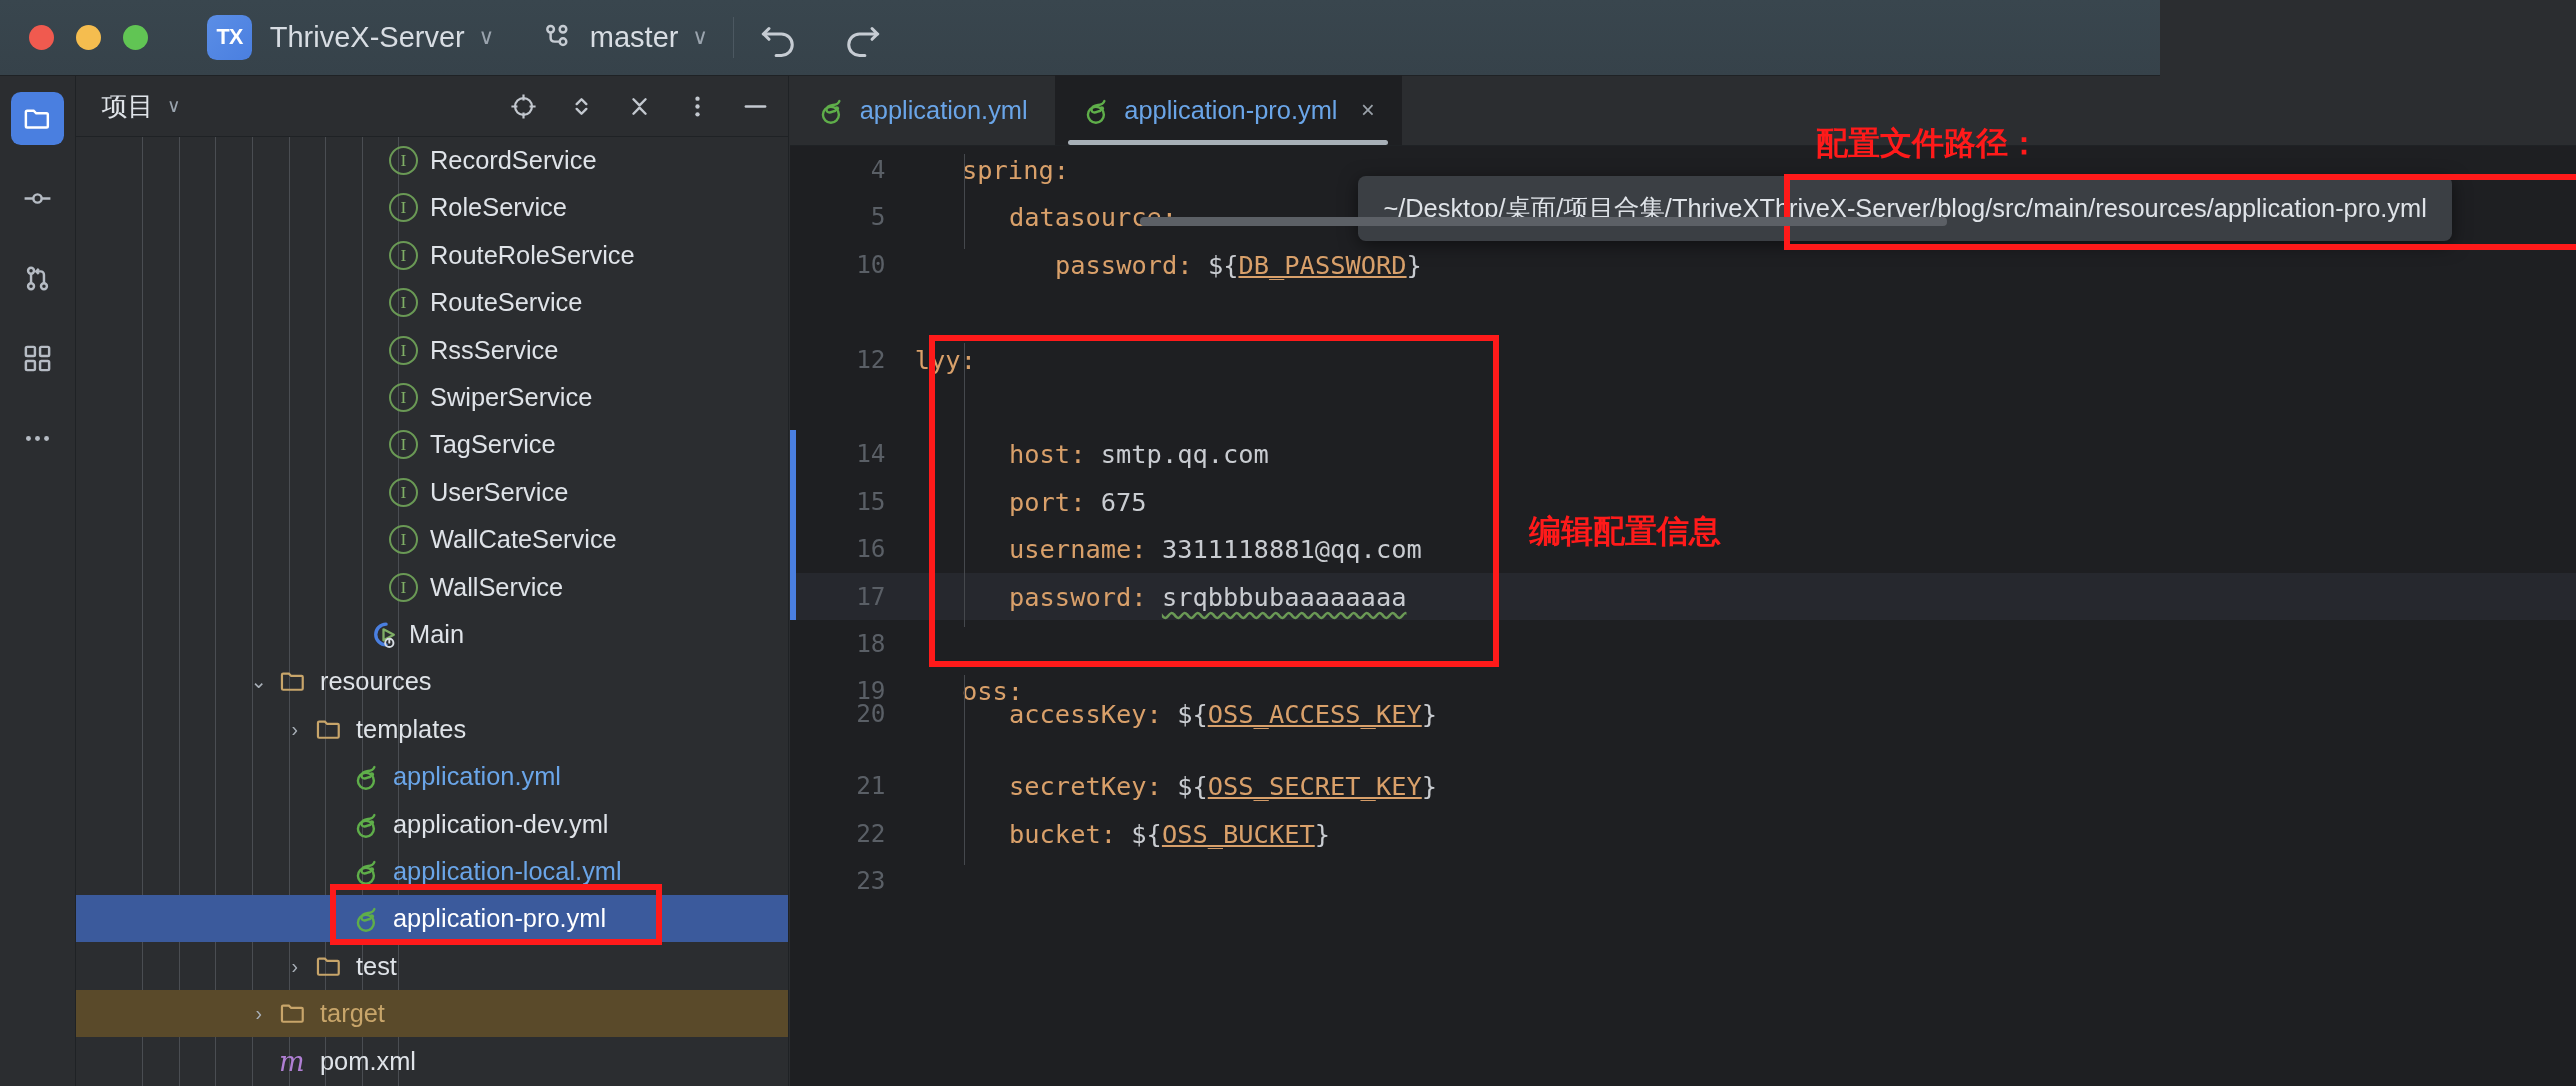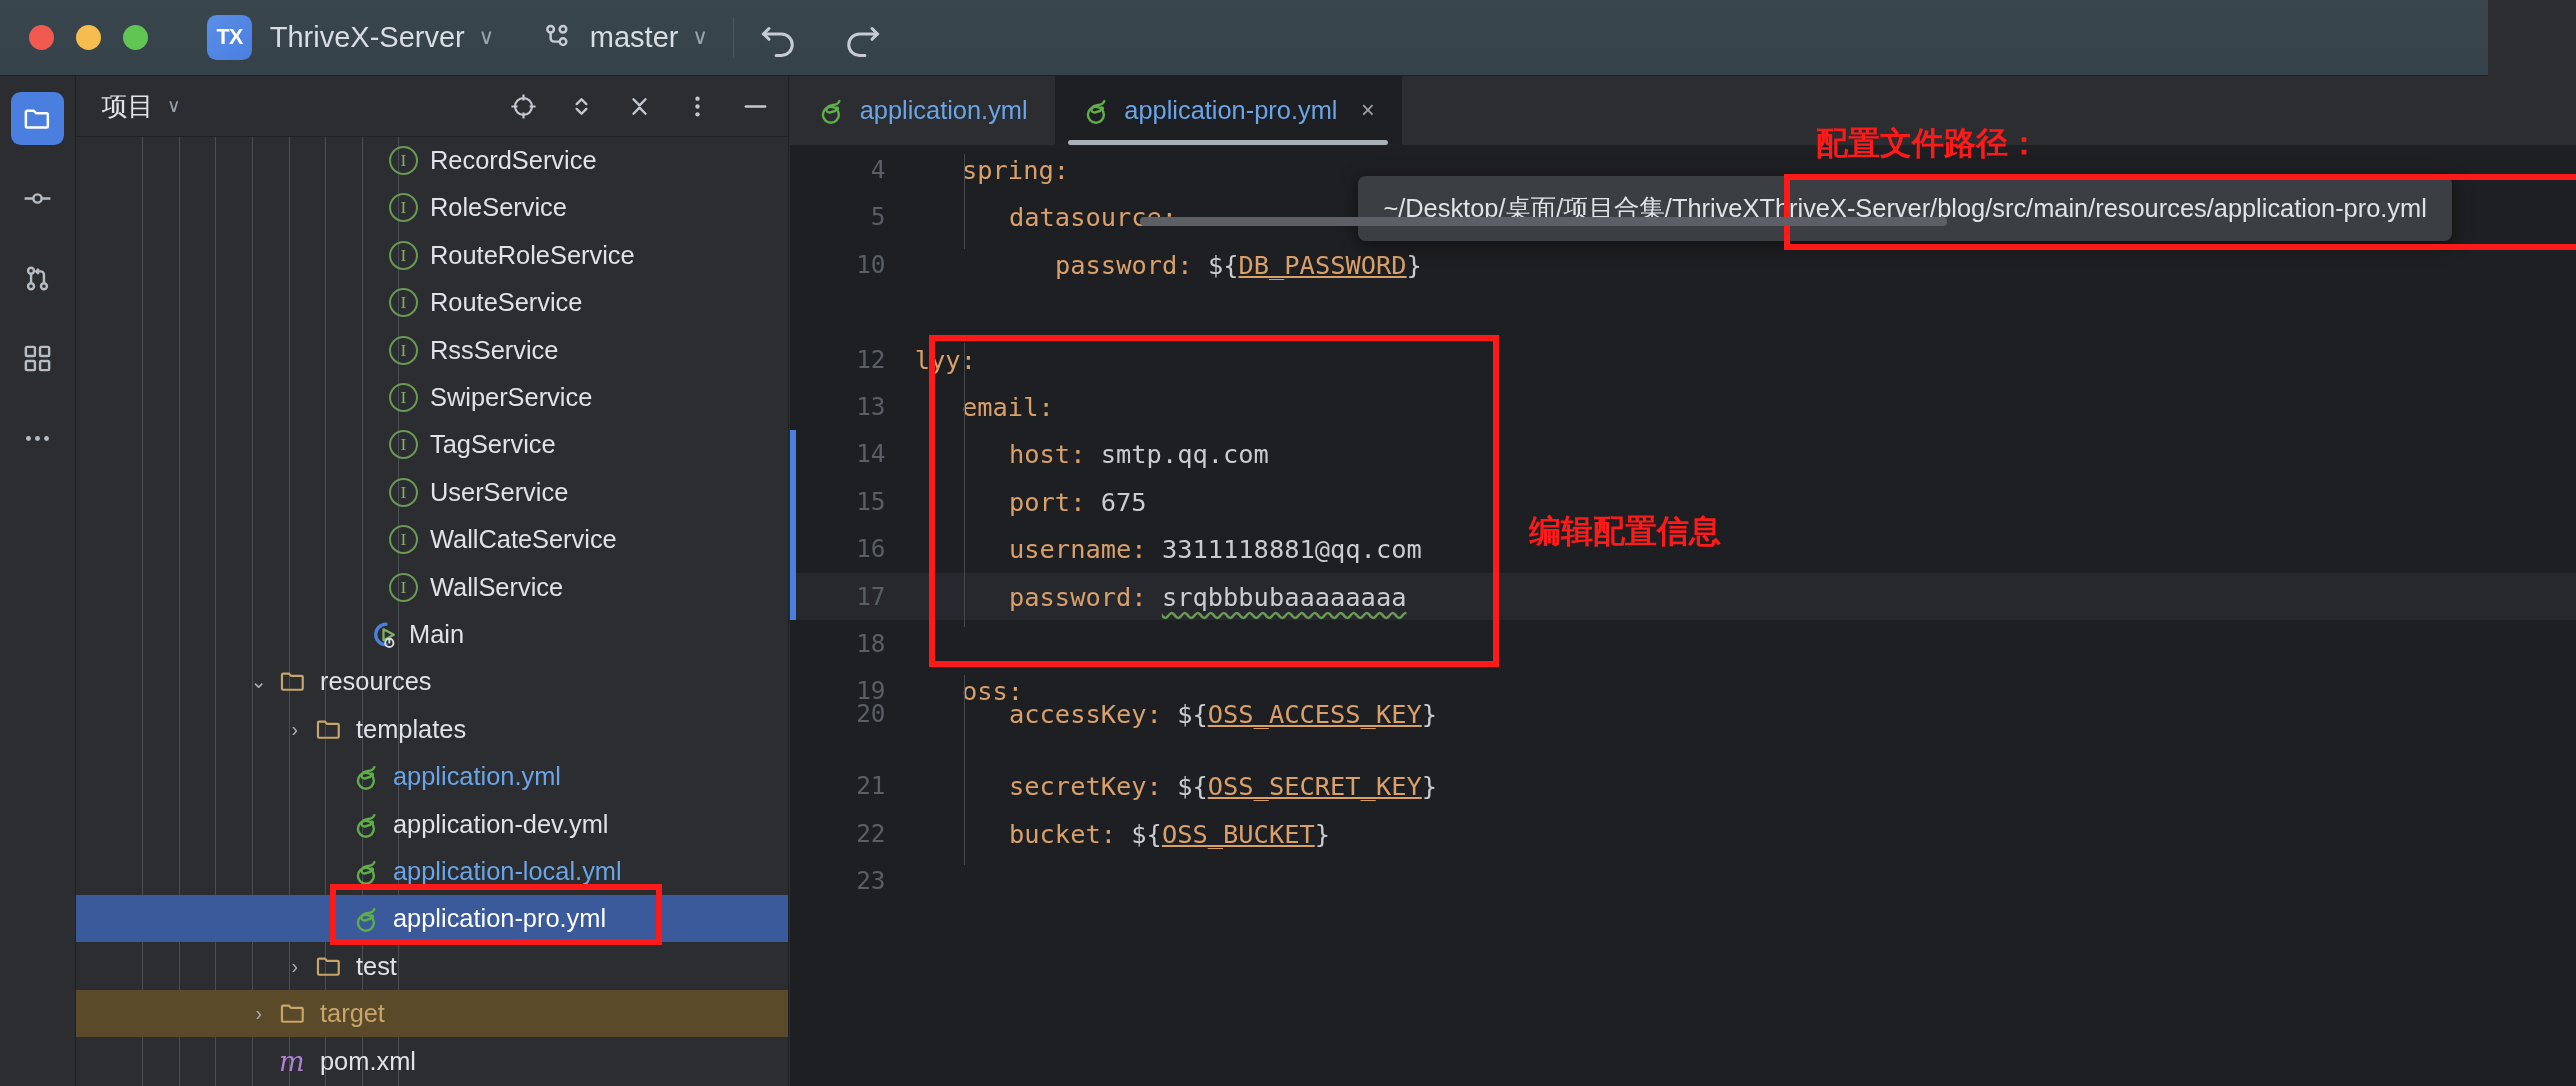--- a/index.html
+++ b/index.html
@@ -5,21 +5,21 @@
   * { box-sizing: border-box; margin: 0; padding: 0; }
   html, body {
     width: 2576px; height: 1087px;
     background: #2b2d30;
     font-family: "Liberation Sans", sans-serif;
     overflow: hidden;
   }
 
   
   .titlebar {
-    position: absolute; left: 0; top: 0; width: 2488px; height: 76px;
+    position: absolute; left: 0; top: 0; width: 2160px; height: 76px;
     background: linear-gradient(180deg,#39464e 0%, #36424a 100%);
     display: flex; align-items: center;
     border-bottom: 1px solid #1f2225;
   }
   .traffic { display: flex; gap: 21.5px; margin-left: 29px; }
   .dot { width: 25.4px; height: 25.4px; border-radius: 50%; }
   .dot.red { background: #f05a4f; }
   .dot.yellow { background: #f5bd4f; }
   .dot.green { background: #61c554; }
 
@@ -473,24 +473,20 @@
         <span class="ctext" style="padding-left: 104px;"><span class="k">datasource:</span></span>
       </div>
       <div class="cline" style="top: 95px;">
         <span class="lnum">10</span>
         <span class="ctext" style="padding-left: 150px;"><span class="k">password:</span><span> </span><span class="v">${<span class="var">DB_PASSWORD</span>}</span></span>
       </div>
       <div class="cline" style="top: 190px;">
         <span class="lnum">12</span>
         <span class="ctext" style="padding-left: 9.8px;"><span class="k">lyy:</span></span>
       </div>
-      <div class="cline" style="top: 237px;">
-        <span class="lnum">13</span>
-        <span class="ctext" style="padding-left: 57px;"><span class="k">email:</span></span>
-      </div>
       <div class="cline" style="top: 284px;">
         <span class="lnum">14</span>
         <span class="ctext" style="padding-left: 104px;"><span class="k">host:</span><span> </span><span class="v">smtp.qq.com</span></span>
       </div>
       <div class="cline" style="top: 332px;">
         <span class="lnum">15</span>
         <span class="ctext" style="padding-left: 104px;"><span class="k">port:</span><span> </span><span class="v">675</span></span>
       </div>
       <div class="cline" style="top: 379px;">
         <span class="lnum">16</span>

